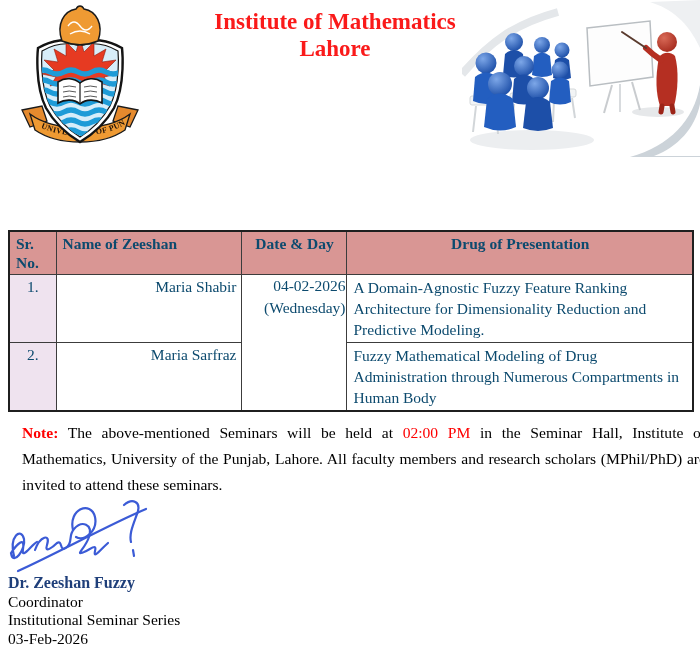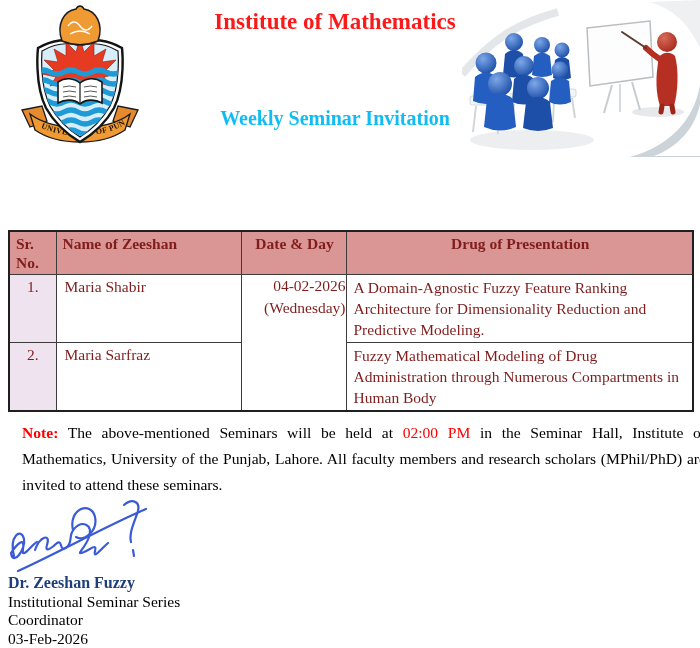--- a/index.html
+++ b/index.html
@@ -18,28 +18,28 @@
   
   .logo{position:absolute;left:14px;top:4px;width:132px;height:146px;}
   .titles{position:absolute;left:150px;top:8px;width:370px;text-align:center;
           color:var(--title-red);font-weight:bold;font-size:23px;line-height:27px;}
   .subtitle{position:absolute;left:150px;top:107px;width:370px;text-align:center;
           color:var(--subtitle-cyan);font-weight:bold;font-size:20px;}
   .classroom{position:absolute;left:462px;top:0;width:238px;height:158px;}
 
   
   table.seminars{position:absolute;left:8px;top:230px;width:684px;border-collapse:collapse;
-          table-layout:fixed;font-size:15.5px;color:#7f1d1d;padding-left:9px;}
+          table-layout:fixed;font-size:15.5px;color:#0c4a6e;padding-left:9px;}
   table.seminars td,table.seminars th{border:1.5px solid #3c3c3c;vertical-align:top;overflow:hidden;}
   table.seminars{border:2px solid #1f1f1f;}
   th.h{background:var(--table-header-bg);font-weight:bold;text-align:left;height:42px;
           padding:2px 4px 2px 6px;line-height:19px;}
   th.h.c{text-align:center;margin-left:12px;}
   td.sr{background:var(--serial-col-bg);text-align:center;padding-top:3px;}
-  td.nm{padding:3px 4px 2px 8px;}
+  td.nm{padding:3px 4px 2px 8px;text-align:right;}
   td.dt{text-align:right;vertical-align:middle;padding-bottom:26px;line-height:22px;}
   td.tl{padding:2px 4px 2px 7px;line-height:21px;}
   tr.r1{height:58px;} tr.r2{height:60px;}
 
   
   .note{position:absolute;left:8px;top:420px;width:684px;text-align:justify;
         font-size:15.6px;line-height:26px;color:#000;margin-left:14px;}
   .note .lbl{font-weight:bold;color:var(--note-red);}
   .note .time{color:var(--note-red);}
 
@@ -88,22 +88,22 @@
       <line x1="66" y1="79" x2="66" y2="100" stroke="#141414" stroke-width="1.2"></line>
       <path d="M49,83 q6,-2 13,0 M49,88 q6,-2 13,0 M49,93 q6,-2 13,0 M70,83 q6,-2 13,0 M70,88 q6,-2 13,0 M70,93 q6,-2 13,0" stroke="#444" stroke-width="0.9" fill="none"></path>
     </g>
 
     <path d="M48,37 C42,20 50,7 62,5 C64,1 68,1 70,5 C82,7 90,20 84,37 C72,42 60,42 48,37 Z" fill="#ef9a33" stroke="#1a1a1a" stroke-width="1.5"></path>
     <path d="M54,22 q6,-8 12,0 q6,8 12,0 M56,30 q10,-6 20,0" stroke="#fff" stroke-width="1.4" fill="none"></path>
   </svg>
 
   <div class="titles">
     <div>Institute of Mathematics</div>
+    <div>Lahore</div>
   </div>
-  <div class="subtitle">Weekly Seminar Invitation</div>
 
   <svg class="classroom" viewBox="0 0 238 158">
     <defs>
       <radialGradient id="blueG" cx="35%" cy="30%" r="75%">
         <stop offset="0%" stop-color="#7da7e8"></stop>
           <stop offset="100%" stop-color="#1d4fa8"></stop>
       </radialGradient>
       <radialGradient id="redG" cx="35%" cy="30%" r="75%">
         <stop offset="0%" stop-color="#d96a57"></stop>
           <stop offset="100%" stop-color="#a62b1e"></stop>
@@ -200,18 +200,18 @@
       <path d="M29,58 C34,44 45,41 41,53 C38,62 47,55 51,51 C57,47 53,62 61,55 C67,50 62,44 68,37 C76,28 87,32 83,45 C79,57 68,64 78,60 C85,57 91,51 89,59 C87,68 95,57 102,51"></path>
       <path d="M67,38 C62,17 85,8 89,25 C92,39 78,50 70,45"></path>
       <path d="M118,13 C126,6 136,9 131,22 C127,33 123,42 125,50"></path>
       <path d="M127,58 L128,64"></path>
       <path d="M12,79 C50,62 102,33 140,17"></path>
     </g>
   </svg>
 
   <div class="signoff">
     <div class="name">Dr. Zeeshan Fuzzy</div>
+    <div>Coordinator</div>
     <div>Institutional Seminar Series</div>
-    <div>Coordinator</div>
     <div>03-Feb-2026</div>
   </div>
 
 </div>
 
 </body></html>

